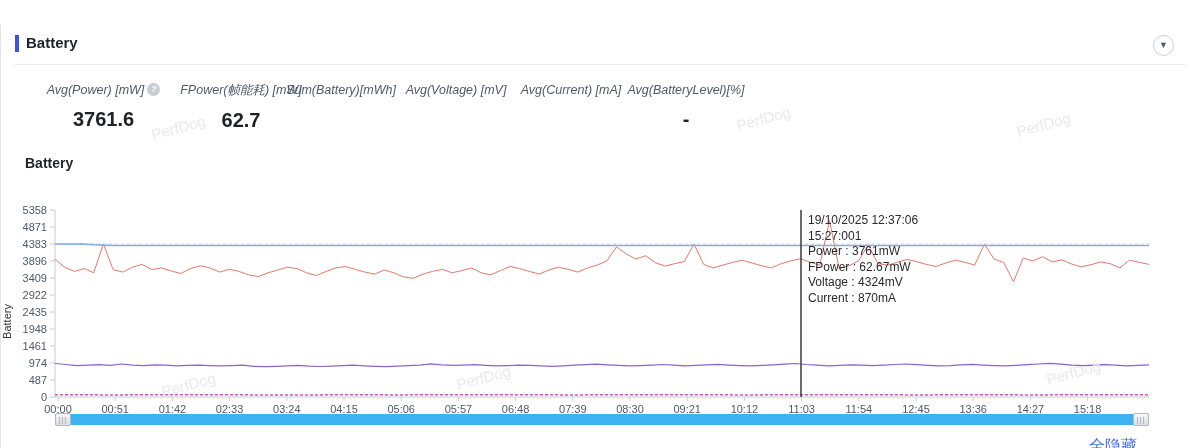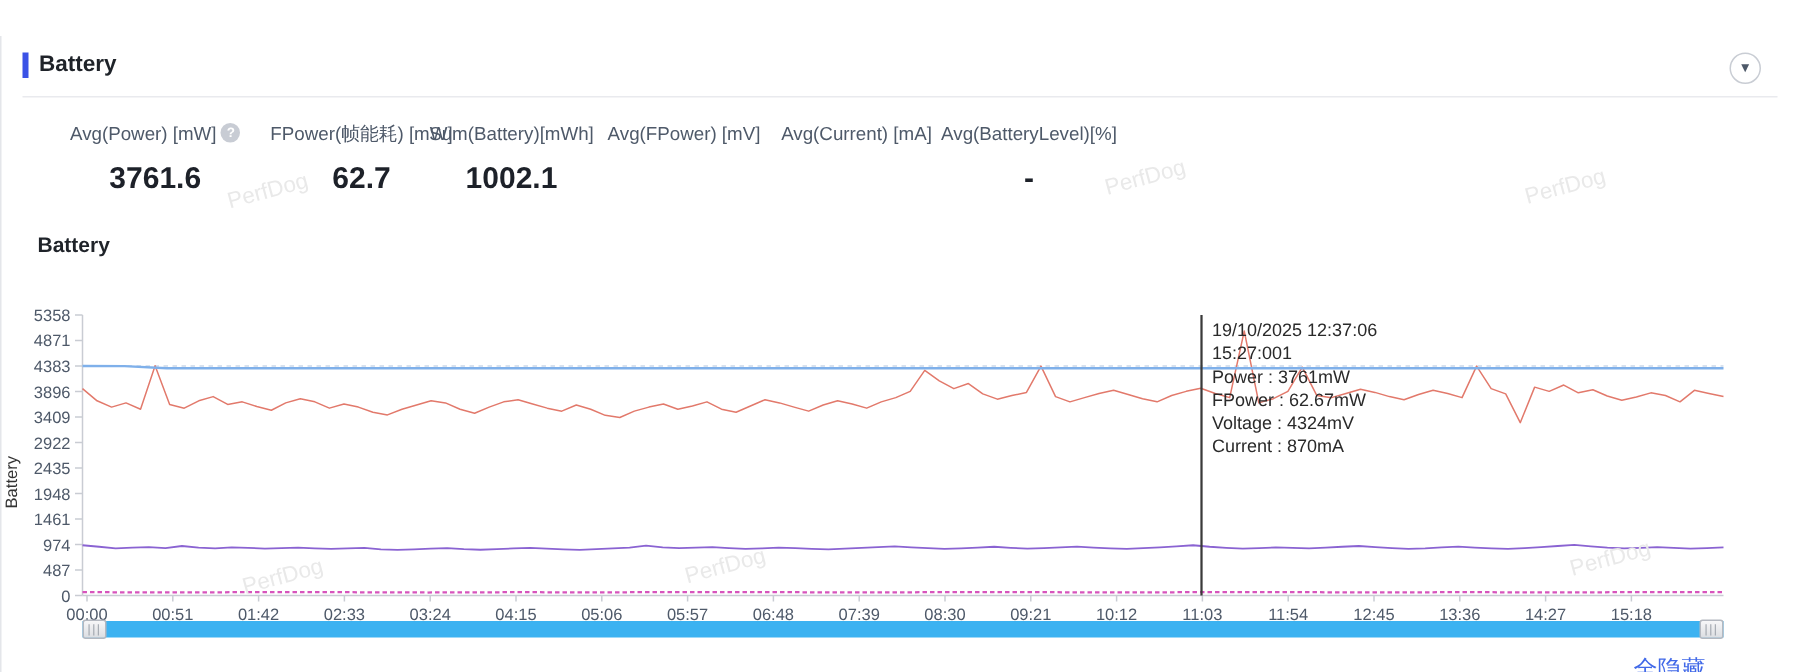--- a/index.html
+++ b/index.html
@@ -11,21 +11,21 @@
   .accent-bar { position:absolute; left:14px; top:11px; width:4px; height:17px; background:#3b52e6; }
   .page-title { position:absolute; left:25px; top:10px; font-size:15px; font-weight:bold; color:#1f2329; }
   .collapse-btn { position:absolute; left:1152px; top:11px; width:21px; height:21px; border:1px solid #c9cdd4;
                   border-radius:50%; background:#fff; cursor:pointer; display:flex; align-items:center; justify-content:center; }
   .collapse-btn .caret { font-size:9px; color:#4e5969; line-height:1; }
   .header-divider { position:absolute; left:14px; top:40px; width:1170px; height:1px; background:#e9eaee; }
 
   
   .stats { position:absolute; top:56px; left:0; width:760px; }
   .stat-col { position:absolute; text-align:center; }
-  .stat-label { font-size:12.5px; color:#4e5969; white-space:nowrap; display:inline-flex; align-items:flex-start; gap:3px; }
+  .stat-label { font-size:12.5px; color:#4e5969; white-space:nowrap; display:inline-flex; align-items:flex-start; gap:3px;font-style:italic; }
   .help-icon { display:inline-block; width:13px; height:13px; border-radius:50%; background:#c8ccd4; color:#fff;
                font-size:9px; font-weight:bold; text-align:center; line-height:13px; cursor:pointer; }
   .stat-value { margin-top:10px; font-size:20px; font-weight:bold; color:#1d2129; }
 
   .section-title { position:absolute; left:24px; top:131px; font-size:14px; font-weight:bold; color:#1f2329; }
 
   
   .banner { position:absolute; left:54px; top:156px; width:1137px; height:20px; background:#e8556d;
             color:#fff; font-size:12px; text-align:center; line-height:20px; }
 
@@ -67,24 +67,23 @@
           <span class="help-icon">?</span>
         </div>
       <div class="stat-value">3761.6</div>
     </div>
     <div class="stat-col" style="left:165px;width:150px;">
       <div class="stat-label">FPower(帧能耗) [mW]</div>
       <div class="stat-value">62.7</div>
     </div>
     <div class="stat-col" style="left:275px;width:130px;">
       <div class="stat-label">Sum(Battery)[mWh]</div>
-      <div class="stat-value">1002.1</div>
     </div>
     <div class="stat-col" style="left:385px;width:140px;">
-      <div class="stat-label">Avg(FPower) [mV]</div>
+      <div class="stat-label">Avg(Voltage) [mV]</div>
     </div>
     <div class="stat-col" style="left:500px;width:140px;">
       <div class="stat-label">Avg(Current) [mA]</div>
     </div>
     <div class="stat-col" style="left:615px;width:140px;">
       <div class="stat-label">Avg(BatteryLevel)[%]</div>
       <div class="stat-value">-</div>
     </div>
   </div>
 

